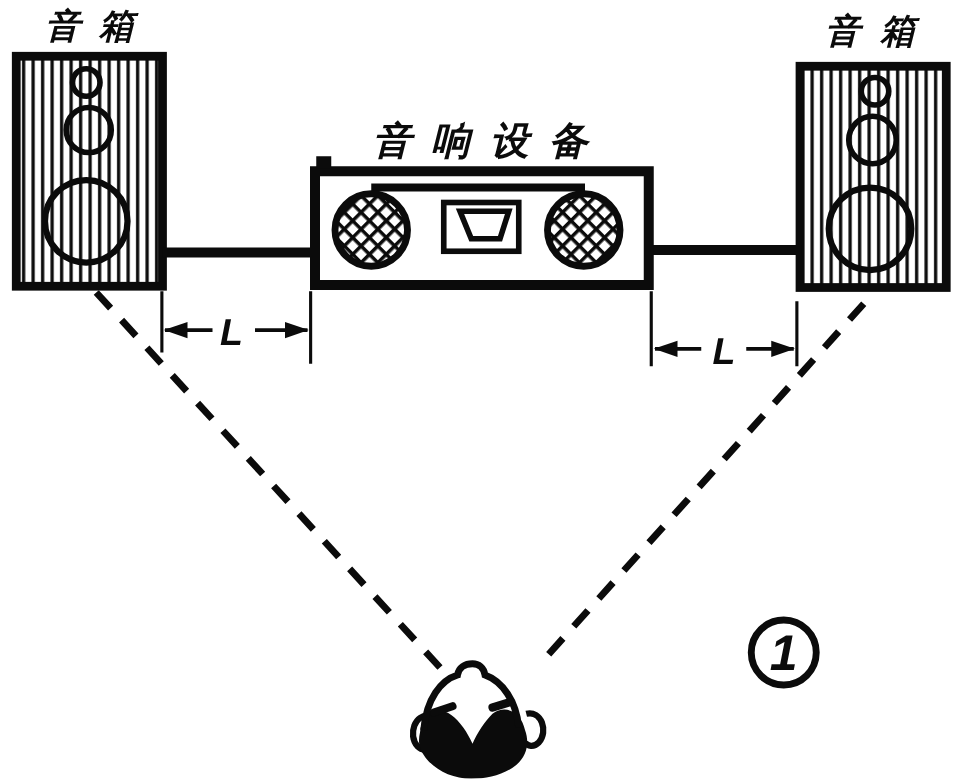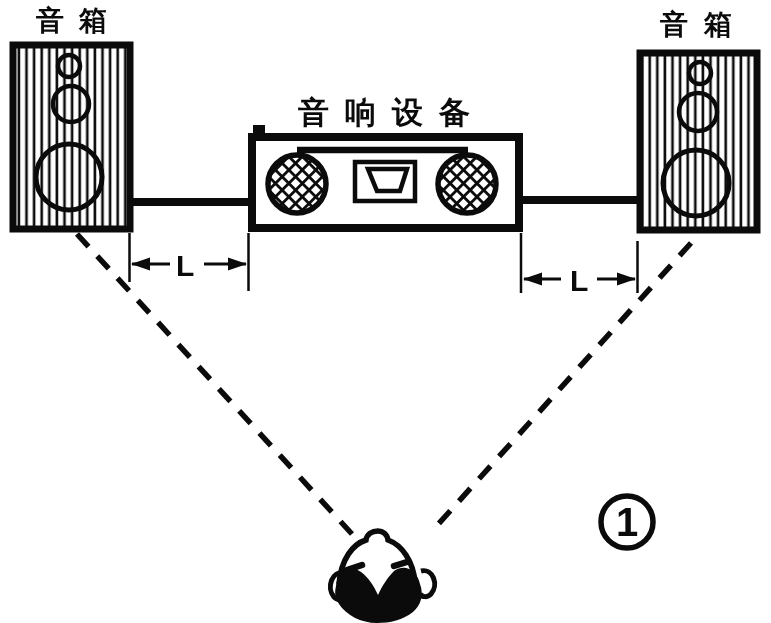--- a/index.html
+++ b/index.html
@@ -7,20 +7,21 @@
     padding: 0;
     background: #ffffff;
     font-family: "Liberation Sans", "DejaVu Sans", sans-serif;
   }
   .stage {
     position: relative;
     width: 771px;
     height: 623px;
     background: #ffffff;
     overflow: hidden;
+    font-style: italic;
   }
   svg { display: block; }
   text {
     font-family: "Liberation Sans", "DejaVu Sans", sans-serif;
     font-weight: bold;
     fill: #0b0b0b;
     user-select: none;
   }
 </style>
 </head>

